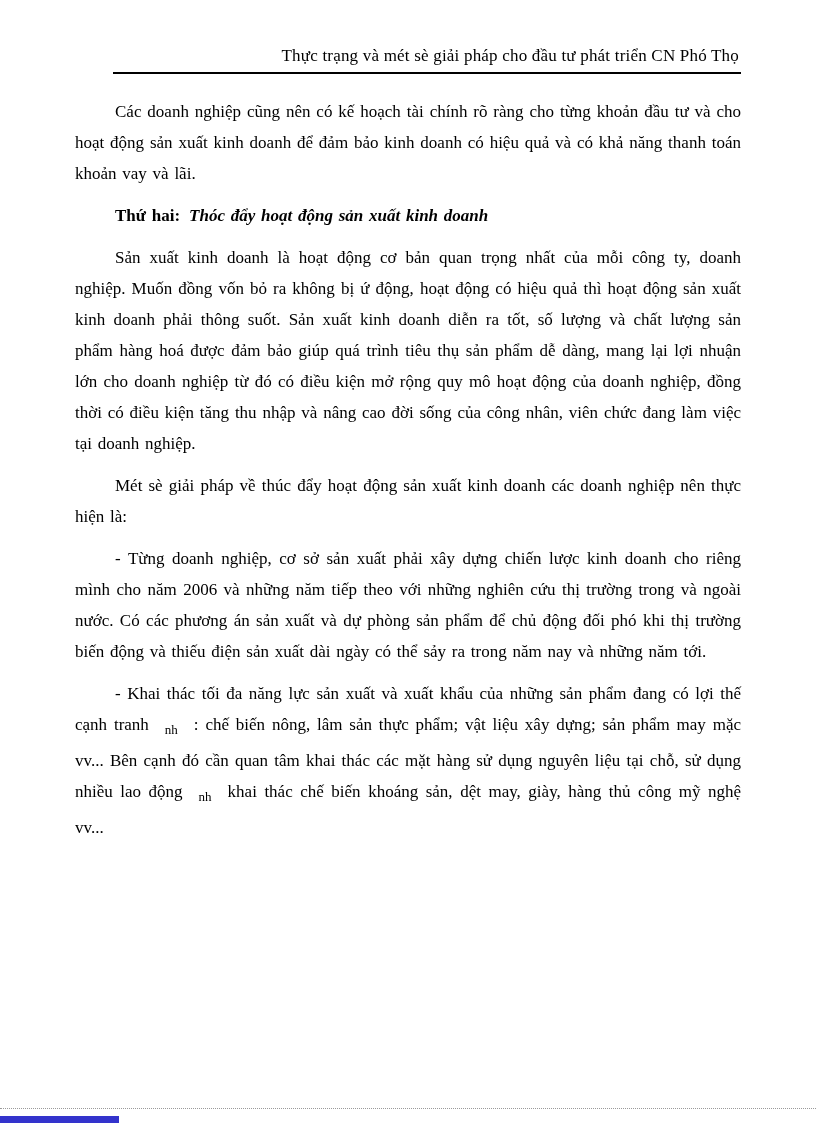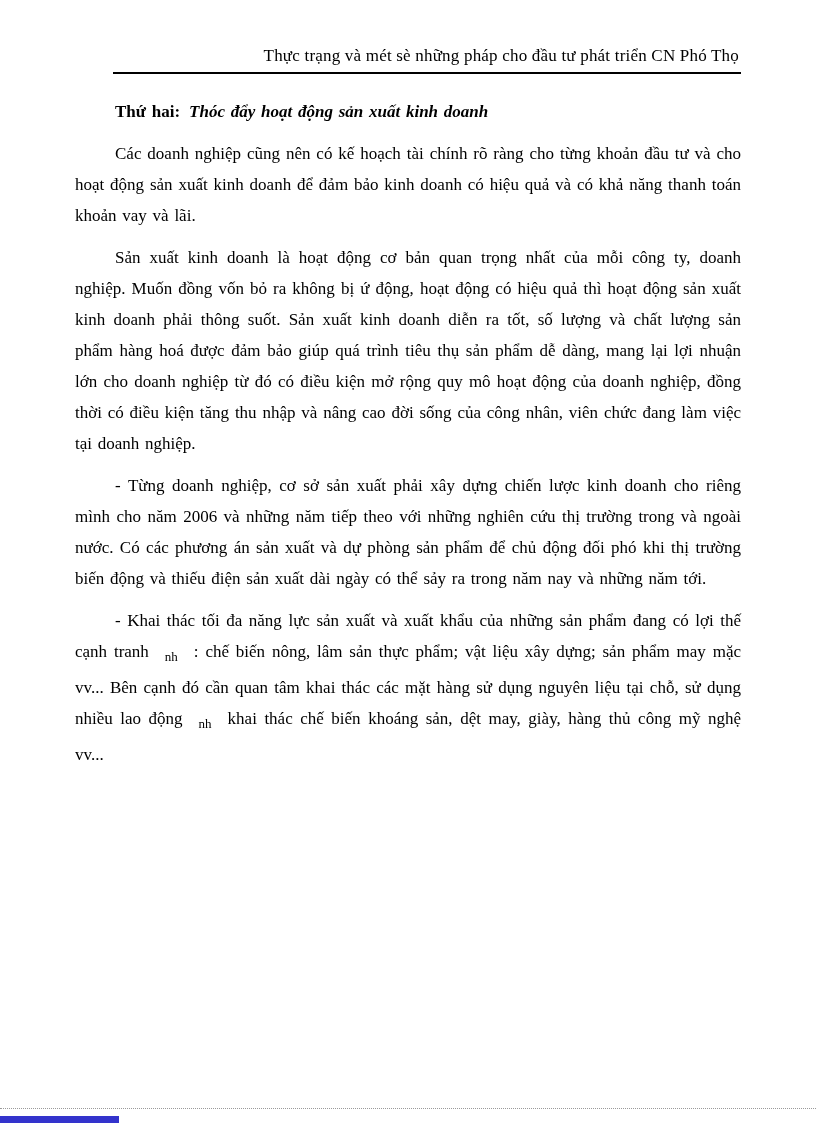--- a/index.html
+++ b/index.html
@@ -73,34 +73,35 @@
     background: #3333cc;
   }
 </style>
 </head>
 <body>
 
 <div class="page">
   <div class="content">
 
     <div class="doc-header">
-      <span class="doc-header-title">Thực trạng và mét sè những pháp cho đầu tư phát triển CN Phó Thọ</span>
+      <span class="doc-header-title">Thực trạng và mét sè giải pháp cho đầu tư phát triển CN Phó Thọ</span>
       <div class="doc-header-rule"></div>
     </div>
 
     <div class="doc-body">
 
+      <p class="para">Các doanh nghiệp cũng nên có kế hoạch tài chính rõ ràng cho từng khoản đầu tư và cho hoạt động sản xuất kinh doanh để đảm bảo kinh doanh có hiệu quả và có khả năng thanh toán khoản vay và lãi.</p>
+
       <p class="para">
         <span class="b">Thứ hai:</span><span class="bi">Thóc đẩy hoạt động sản xuất kinh doanh</span>
       </p>
 
-      <p class="para">Các doanh nghiệp cũng nên có kế hoạch tài chính rõ ràng cho từng khoản đầu tư và cho hoạt động sản xuất kinh doanh để đảm bảo kinh doanh có hiệu quả và có khả năng thanh toán khoản vay và lãi.</p>
-
       <p class="para">Sản xuất kinh doanh là hoạt động cơ bản quan trọng nhất của mỗi công ty, doanh nghiệp. Muốn đồng vốn bỏ ra không bị ứ động, hoạt động có hiệu quả thì hoạt động sản xuất kinh doanh phải thông suốt. Sản xuất kinh doanh diễn ra tốt, số lượng và chất lượng sản phẩm hàng hoá được đảm bảo giúp quá trình tiêu thụ sản phẩm dễ dàng, mang lại lợi nhuận lớn cho doanh nghiệp từ đó có điều kiện mở rộng quy mô hoạt động của doanh nghiệp, đồng thời có điều kiện tăng thu nhập và nâng cao đời sống của công nhân, viên chức đang làm việc tại doanh nghiệp.</p>
 
+      <p class="para">Mét sè giải pháp về thúc đẩy hoạt động sản xuất kinh doanh các doanh nghiệp nên thực hiện là:</p>
 
       <p class="para">- Từng doanh nghiệp, cơ sở sản xuất phải xây dựng chiến lược kinh doanh cho riêng mình cho năm 2006 và những năm tiếp theo với những nghiên cứu thị trường trong và ngoài nước. Có các phương án sản xuất và dự phòng sản phẩm để chủ động đối phó khi thị trường biến động và thiếu điện sản xuất dài ngày có thể sảy ra trong năm nay và những năm tới.</p>
 
       <p class="para">
         <span>- Khai thác tối đa năng lực sản xuất và xuất khẩu của những sản phẩm đang có lợi thế cạnh tranh</span><span class="sub">nh</span><span>: chế biến nông, lâm sản thực phẩm; vật liệu xây dựng; sản phẩm may mặc vv... Bên cạnh đó cần quan tâm khai thác các mặt hàng sử dụng nguyên liệu tại chỗ, sử dụng nhiều lao động</span><span class="sub">nh</span><span>khai thác chế biến khoáng sản, dệt may, giày, hàng thủ công mỹ nghệ vv...</span>
       </p>
 
 
     </div>
   </div>

